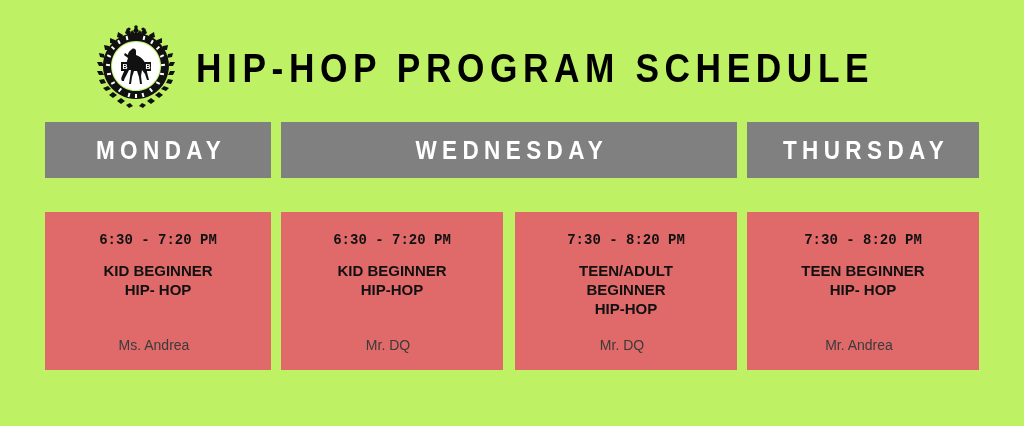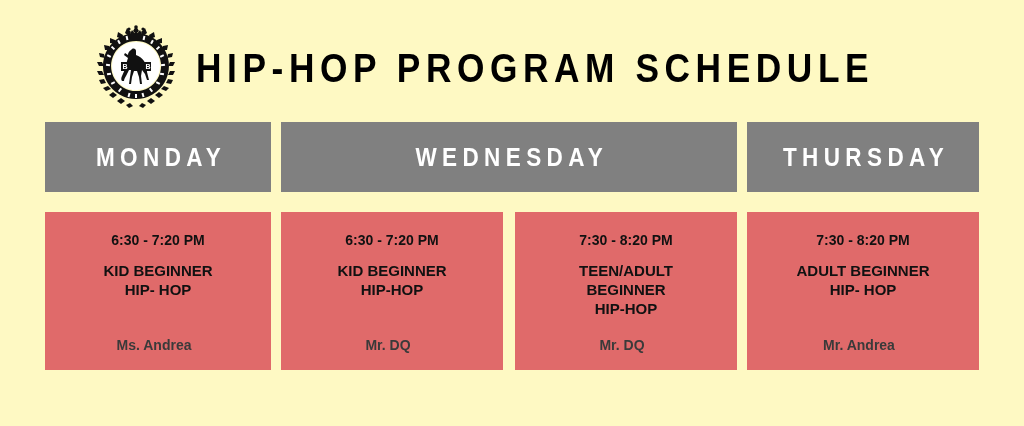--- a/index.html
+++ b/index.html
@@ -10,21 +10,21 @@
     width: 1024px;
     height: 426px;
     background: #ffffff;
     font-family: "Liberation Sans", sans-serif;
     overflow: hidden;
   }
   .page {
     position: relative;
     width: 1024px;
     height: 426px;
-    background: #fef9c3;
+    background: #bef264;
   }
 
   
   .header {
     position: absolute;
     left: 0;
     top: 22px;
     width: 1024px;
     height: 92px;
     display: flex;
@@ -58,21 +58,21 @@
   .day-band {
     position: absolute;
     left: 45px;
     top: 122px;
     width: 934px;
     height: 70px;
   }
   .day-header {
     position: absolute;
     top: 0;
-    height: 70px;
+    height: 56px;
     background: #808080;
     display: flex;
     align-items: center;
     justify-content: center;
   }
   .day-header-label {
     font-family: "Liberation Sans", sans-serif;
     font-weight: bold;
     font-size: 25px;
     letter-spacing: 6px;
@@ -101,21 +101,21 @@
     box-sizing: border-box;
     padding: 20px 10px 0 10px;
     text-align: center;
   }
   .card-1 { left: 0px;   width: 226px; }
   .card-2 { left: 236px; width: 222px; }
   .card-3 { left: 470px; width: 222px; }
   .card-4 { left: 702px; width: 232px; }
 
   .card-time {
-    font-family: Liberation Sans, sans-serif;
+    font-family: Liberation Mono, monospace;
     font-weight: bold;
     font-size: 14px;
     line-height: 17px;
     color: #111111;
     white-space: nowrap;
   }
   .card-class {
     margin-top: 12px;
     font-family: "Liberation Sans", sans-serif;
     font-weight: bold;
@@ -123,21 +123,21 @@
     line-height: 19px;
     color: #111111;
     white-space: pre-line;
   }
   .card-instructor {
     position: absolute;
     left: 0;
     right: 8px;
     bottom: 16px;
     font-family: "Liberation Sans", sans-serif;
-    font-weight: bold;
+    font-weight: normal;
     font-size: 14px;
     line-height: 17px;
     color: #3a3a3a;
     margin-top: 39px;
   }
 </style>
 </head>
 <body>
 
 <div class="page">
@@ -262,19 +262,19 @@
     <div class="card card-3">
       <div class="card-time">7:30 - 8:20 PM</div>
       <div class="card-class">TEEN/ADULT
 BEGINNER
 HIP-HOP</div>
       <div class="card-instructor">Mr. DQ</div>
     </div>
 
     <div class="card card-4">
       <div class="card-time">7:30 - 8:20 PM</div>
-      <div class="card-class">ADULT BEGINNER
+      <div class="card-class">TEEN BEGINNER
 HIP- HOP</div>
       <div class="card-instructor">Mr. Andrea</div>
     </div>
   </div>
 
 </div>
 
 </body></html>

